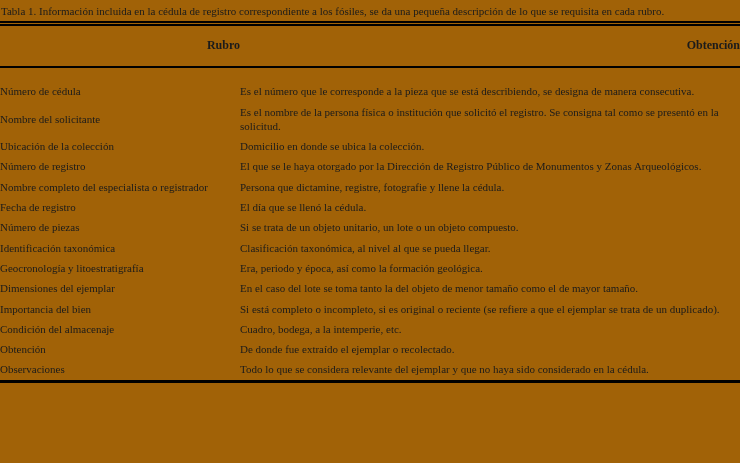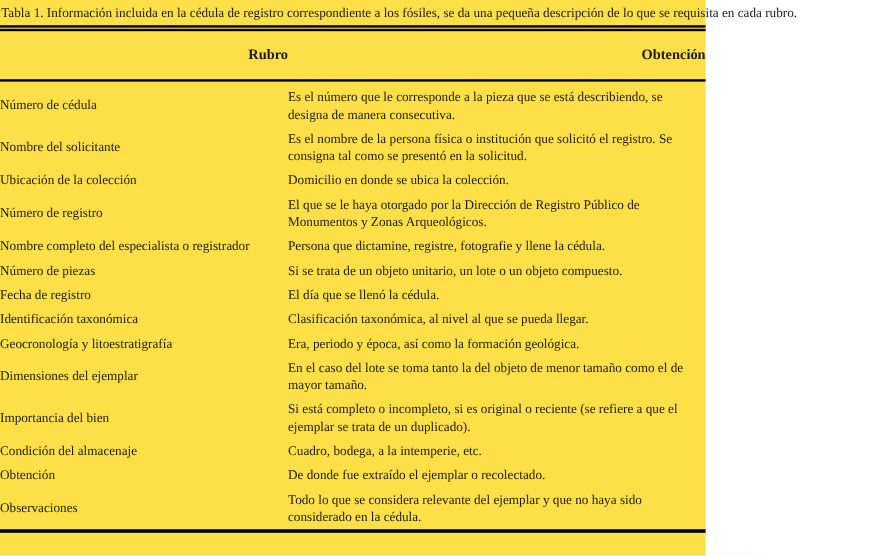--- a/index.html
+++ b/index.html
@@ -1,20 +1,20 @@
 <!DOCTYPE html>
 <html><head>
 <meta charset="utf-8">
 <style>
   html, body { margin: 0; padding: 0; background: #ffffff; }
   .page {
-    width: 588px;
+    width: 740px;
     min-height: 463px;
     box-sizing: border-box;
-    background: #fde047;
+    background: #a16207;
     color: #1b1b1b;
     font-family: "Liberation Serif", "DejaVu Serif", serif;
     position: relative;
   }
   .caption {
     font-size: 11px;
     line-height: 1.3;
     padding: 4px 2px 3px 1px;
     border-bottom: 5px double #000;
     white-space: nowrap;
@@ -40,21 +40,21 @@
     padding: 3px 0;
   }
   td.cell-rubro {
     padding-left: 8px;
     padding-right: 2px;
   }
   td.cell-def {
     padding-right: 1px;
     margin-top: 12px;
   }
-  tbody tr:first-child td { padding-top: 6px; }
+  tbody tr:first-child td { padding-top: 16px; }
 </style>
 </head>
 <body>
 
 <div class="page">
   <div class="caption">Tabla 1. Información incluida en la cédula de registro correspondiente a los fósiles, se da una pequeña descripción de lo que se requisita en cada rubro.</div>
 
   <table class="reg-table">
     <thead>
       <tr>
@@ -78,26 +78,26 @@
       </tr>
         <tr style="">
         <td class="cell-rubro">Número de registro</td>
         <td class="cell-def">El que se le haya otorgado por la Dirección de Registro Público de Monumentos y Zonas Arqueológicos.</td>
       </tr>
         <tr style="">
         <td class="cell-rubro">Nombre completo del especialista o registrador</td>
         <td class="cell-def">Persona que dictamine, registre, fotografie y llene la cédula.</td>
       </tr>
         <tr style="">
+        <td class="cell-rubro">Fecha de registro</td>
+        <td class="cell-def">El día que se llenó la cédula.</td>
+      </tr>
+        <tr style="">
         <td class="cell-rubro">Número de piezas</td>
         <td class="cell-def">Si se trata de un objeto unitario, un lote o un objeto compuesto.</td>
-      </tr>
-        <tr style="">
-        <td class="cell-rubro">Fecha de registro</td>
-        <td class="cell-def">El día que se llenó la cédula.</td>
       </tr>
         <tr style="">
         <td class="cell-rubro">Identificación taxonómica</td>
         <td class="cell-def">Clasificación taxonómica, al nivel al que se pueda llegar.</td>
       </tr>
         <tr style="">
         <td class="cell-rubro">Geocronología y litoestratigrafía</td>
         <td class="cell-def">Era, periodo y época, así como la formación geológica.</td>
       </tr>
         <tr style="">

